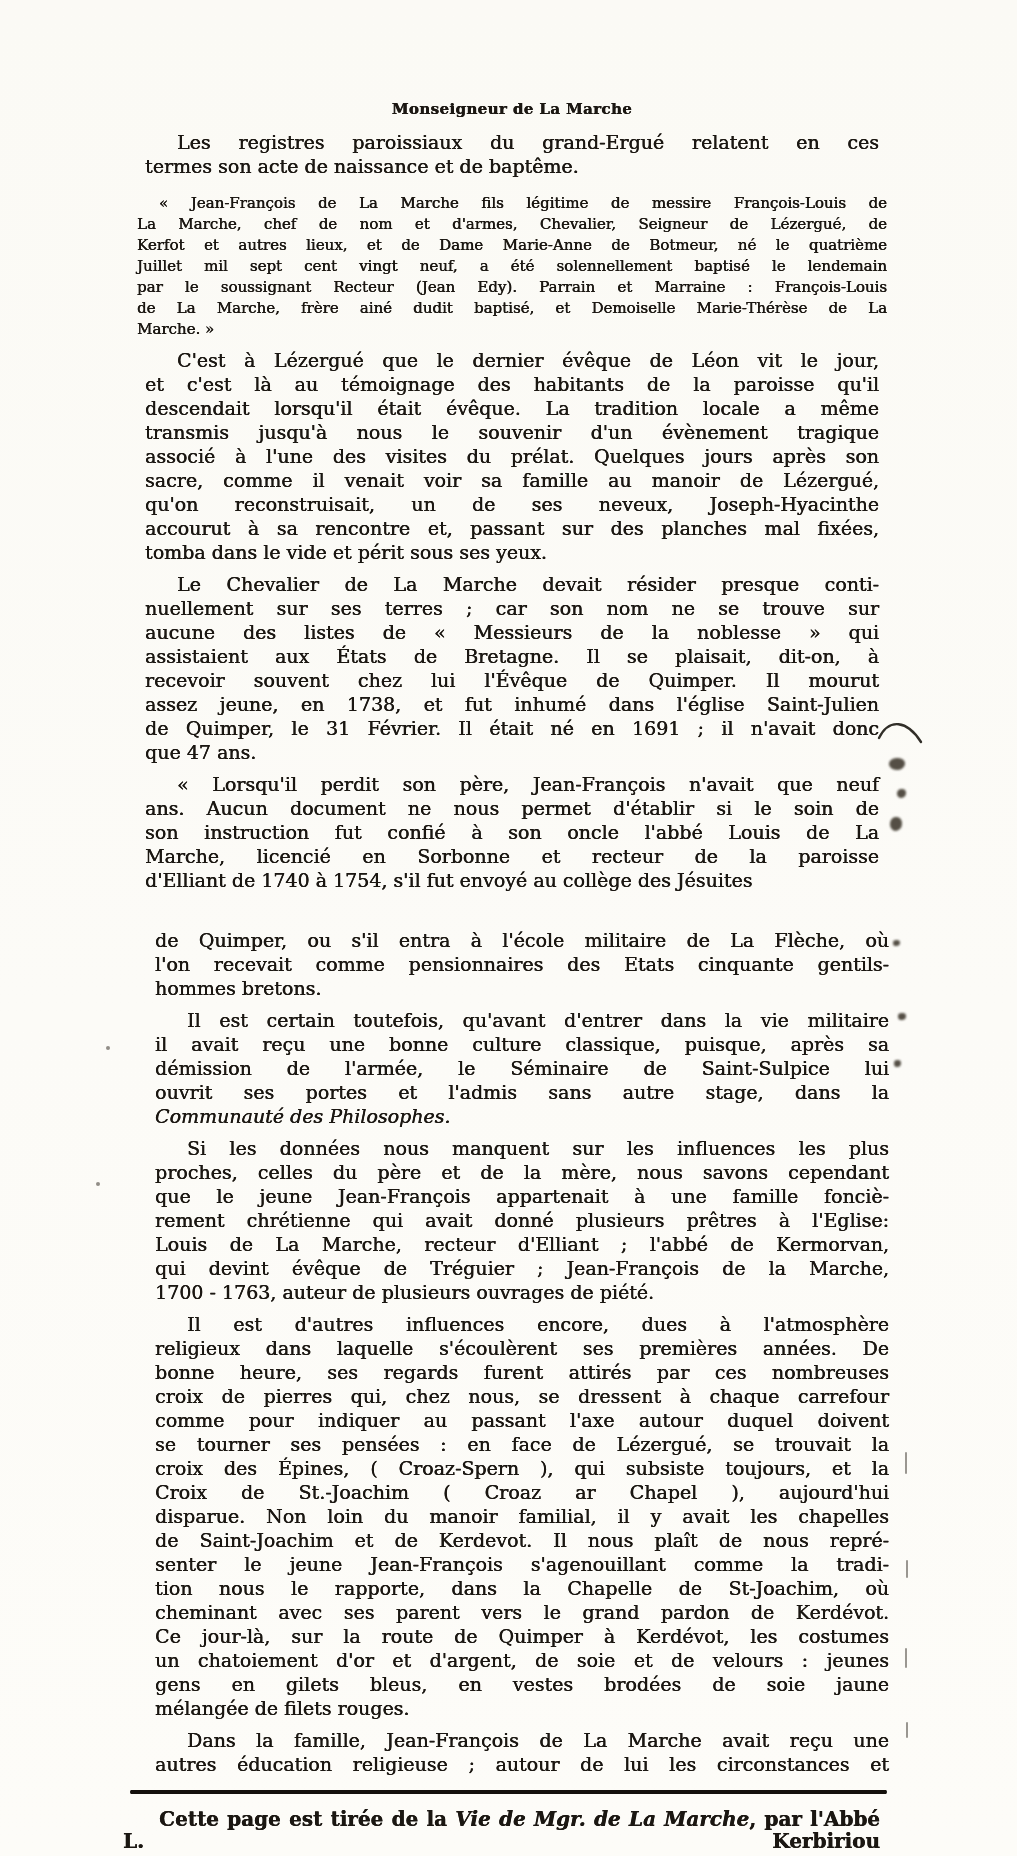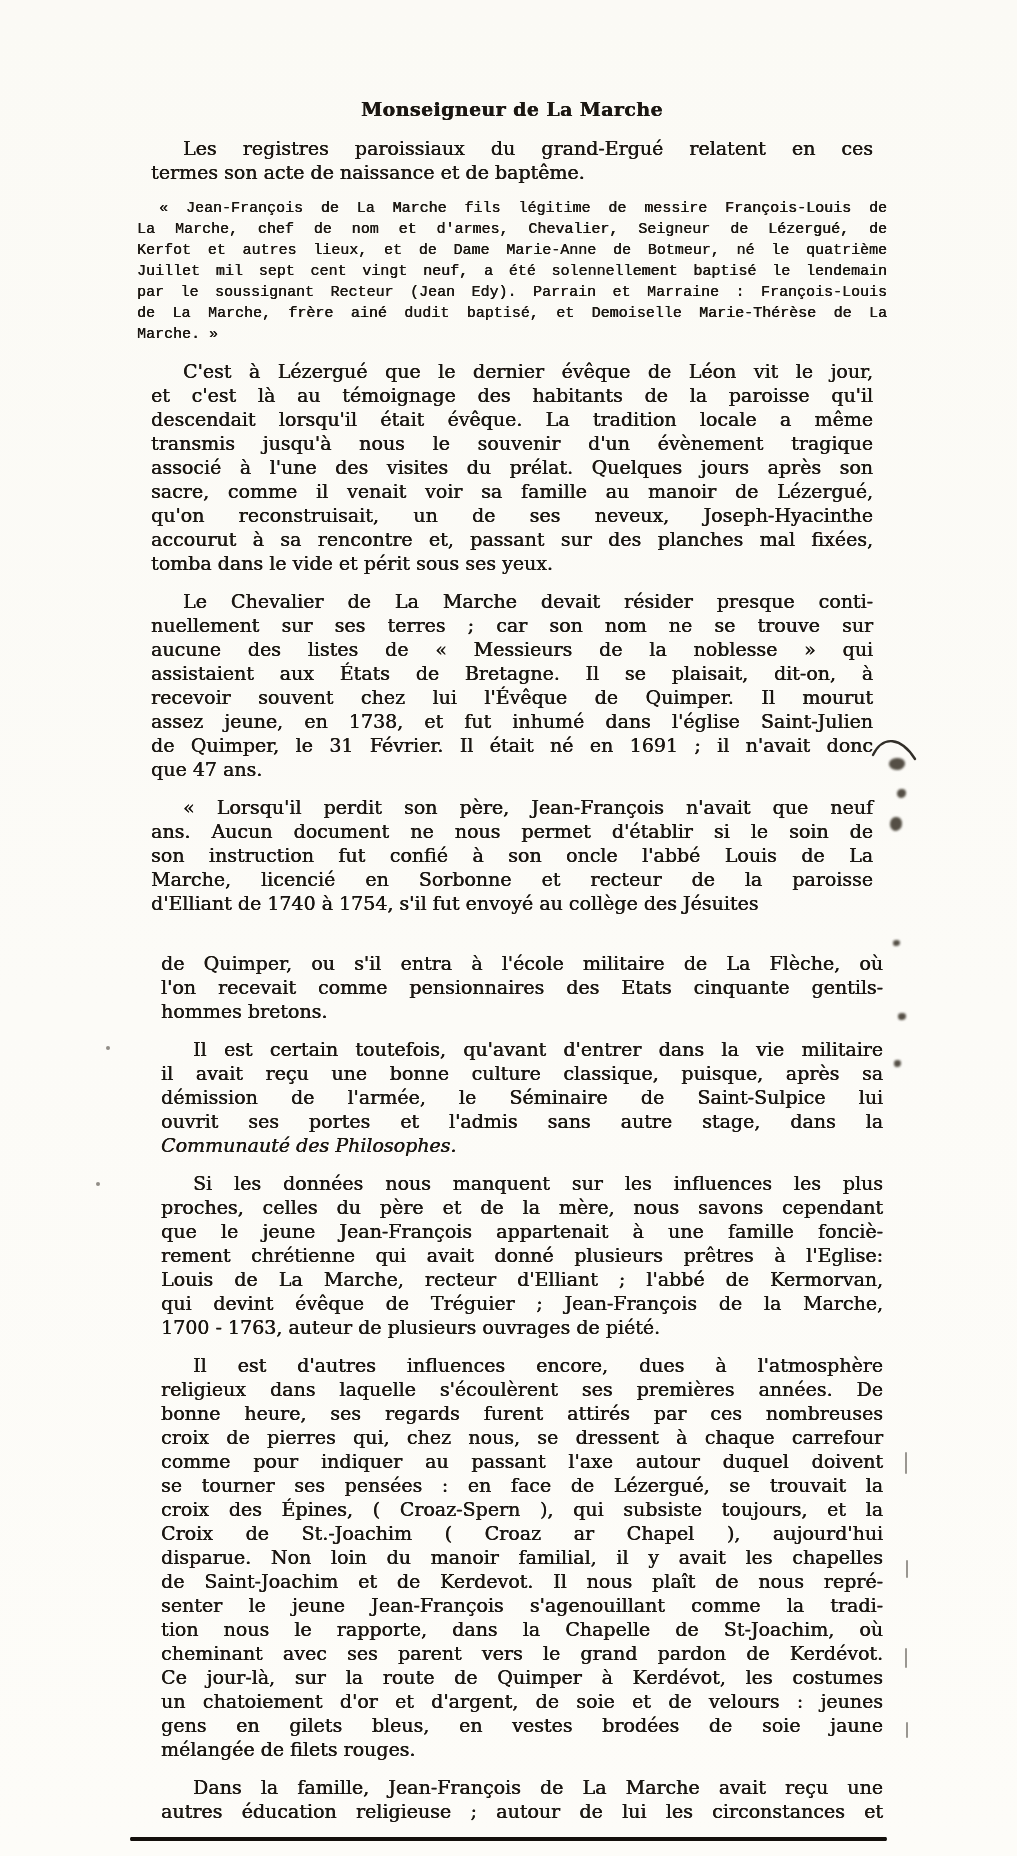--- a/index.html
+++ b/index.html
@@ -10,27 +10,27 @@
     margin:0 auto;
     background:linear-gradient(180deg,#fbfaf5 0%,#fcfbf7 55%,#fdfcf8 100%);
     font-family:"DejaVu Serif","Liberation Serif",serif;
     color:#1b1712;
     overflow:hidden;
     text-shadow:0.35px 0 currentColor, 0 0.25px rgba(27,23,18,.55);
   }
   .content{position:absolute;left:137px;top:96px;width:750px;}
   .title{
     margin:0 0 6px 0;
-    font-size:19px;line-height:26px;font-weight:bold;
+    font-size:15px;line-height:26px;font-weight:bold;
     text-align:center;letter-spacing:0.4px;
   }
   .section{width:750px;}
   .section.lower{margin-left:10px;margin-top:36px;}
-  .paragraph{margin:14px;}
-  .paragraph.small{margin:9px 0 0 0;font-family:Liberation Mono, monospace;}
+  .paragraph{margin:8px;}
+  .paragraph.small{margin:15px 0 0 0;}
   .line{
     position:relative;
     text-align:justify;
     text-align-last:justify;
     text-justify:inter-word;
   }
   .paragraph.body .line{font-size:19px;line-height:24px;}
   .paragraph.small .line{font-size:15px;line-height:21px;}
   .line.last{text-align-last:left;}
   .paragraph.body .line.first{text-indent:32px;}

